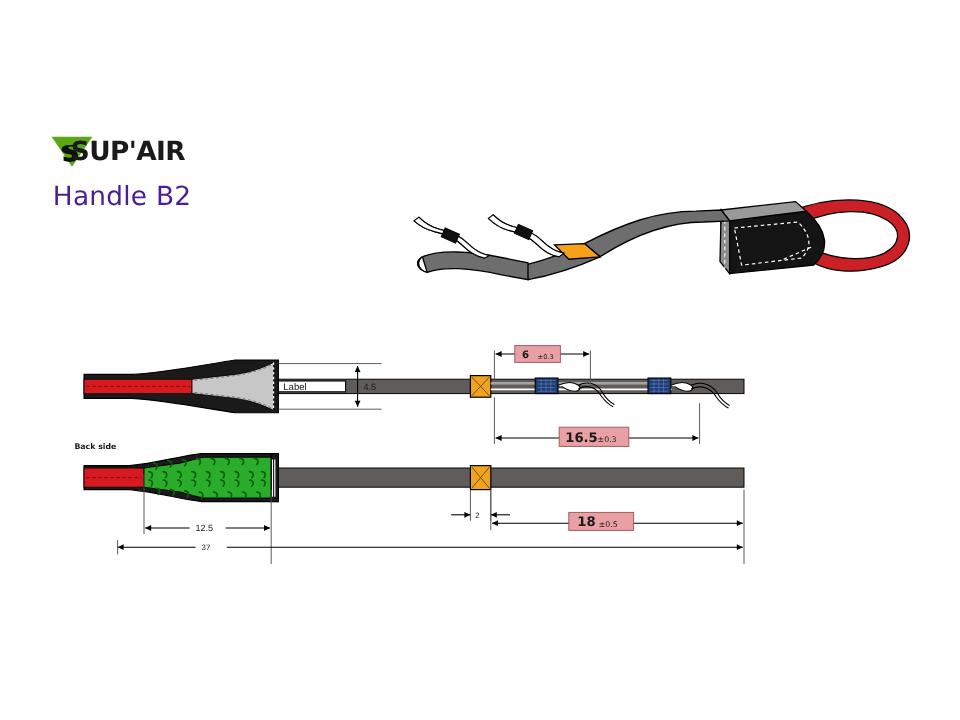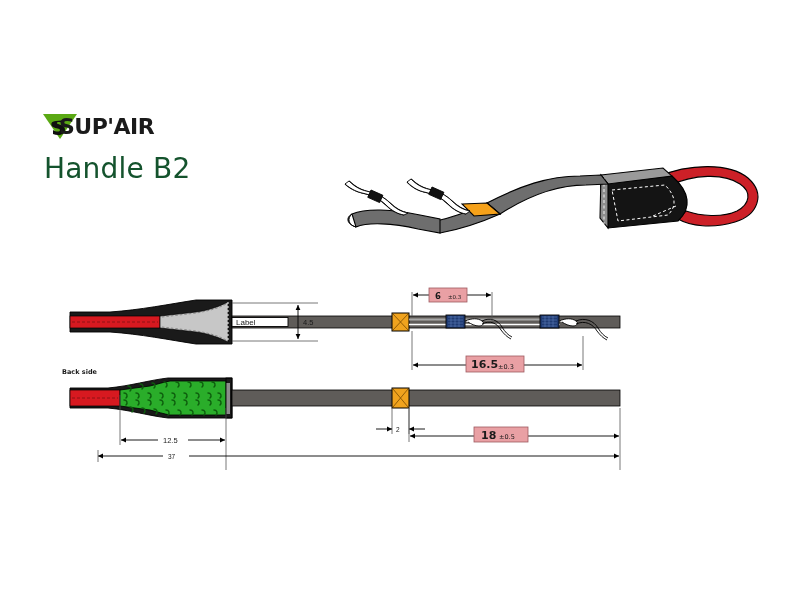--- a/index.html
+++ b/index.html
@@ -27,22 +27,22 @@
     margin-left:-19px;
     position:relative;
     z-index:3;
   }
   .tri{
     width:36px;height:30px;position:relative;z-index:1;
   }
   .page-title{
     position:absolute;left:44px;top:152px;
     font-family:"DejaVu Sans", sans-serif;
-    font-size:28px;
-    color:#14532d;
+    font-size:22px;
+    color:#4c1d95;
     letter-spacing:0.2px;
   }
   .label-box-text{
     font-family:"Liberation Sans", sans-serif;
     font-size:8px;
     fill:#1a1a1a;
   }
   .dim-text{
     font-family:"DejaVu Sans", sans-serif;
     font-size:8.5px;

